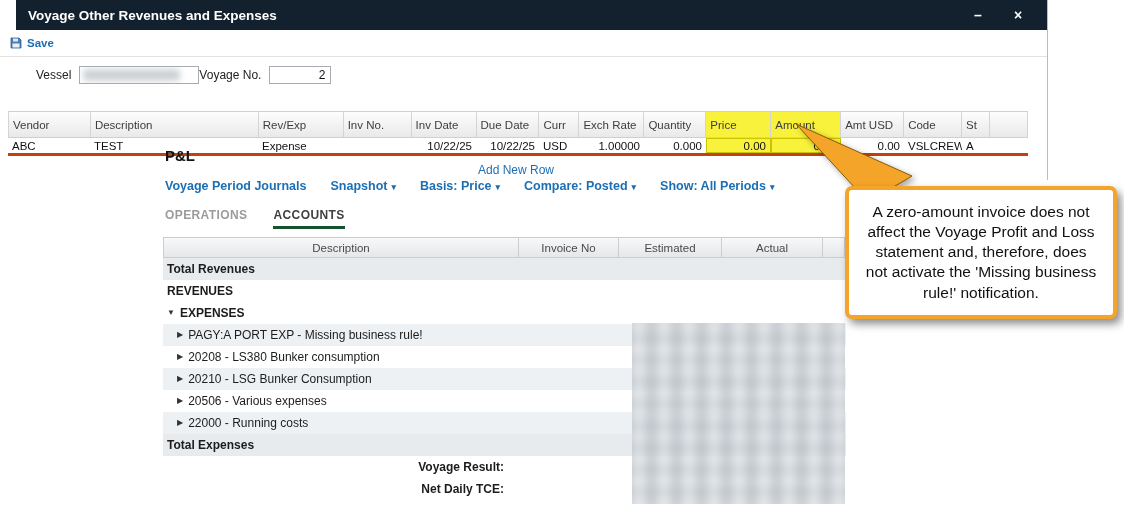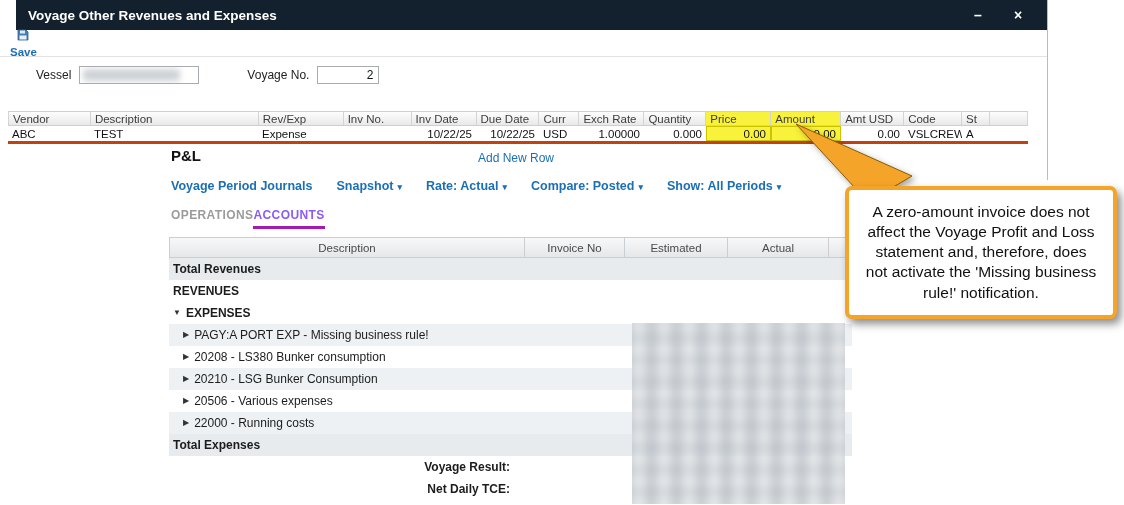--- a/index.html
+++ b/index.html
@@ -31,53 +31,53 @@
   .save { display:inline-flex; align-items:center; gap:5px; color:#1b6fb5; font-size:11.5px; font-weight:bold; cursor:default; }
 
   .formrow { height:32px; display:flex; align-items:center; padding-left:36px; font-size:12px; color:#222; margin-top:2px; }
   .lbl { color:#222; }
   .input {
     border:1px solid #a8abb1; height:18px; background:#fff;
     display:inline-flex; align-items:center; position:relative;
   }
   .input.vessel { width:120px; margin-left:8px; overflow:hidden; }
   .blurfill { position:absolute; left:3px; top:2px; right:18px; bottom:2px; background:#cdd2d6; border-radius:3px; filter:blur(3px); }
-  .lbl.voy { margin-left:48px; }
+  .lbl.voy { }
   .input.voyno { width:62px; margin-left:8px; justify-content:flex-end; padding-right:5px; font-size:12px; color:#111; }
 
   
   .invtable { margin:6px 0 0 8px; width:1020px; }
   .inv-head {
-    display:flex; height:15px;
+    display:flex; height:27px;
     background:linear-gradient(#fdfdfd,#e9e9e9);
     border-top:1px solid #cfcfcf; border-bottom:1px solid #cfcfcf; border-left:1px solid #d4d4d4;margin-top:20px;
   }
   .inv-head .cell {
     display:flex; align-items:center; padding:0 4px;
     font-size:11.5px; color:#3d3d3d; border-right:1px solid #d4d4d4;
     overflow:hidden; white-space:nowrap;
   }
   .inv-row { display:flex; height:18px; border-bottom:3px solid #c2410c; }
   .inv-row .cell {
     display:flex; align-items:center; padding:0 4px;
     font-size:11.5px; color:#111; overflow:hidden; white-space:nowrap;
   }
   .cell.ar { justify-content:flex-end; }
   .cell.hlc { border:1px solid #cdc400; }
   .addrow { width:1032px; text-align:center; margin-top:7px; color:#1b75bb; font-size:12px; cursor:default; }
 
   
-  .pnl { position:absolute; left:169px; top:147px; width:683px; }
+  .pnl { position:absolute; left:163px; top:147px; width:683px; }
   .pnl-title { font-size:15px; font-weight:bold; color:#111; padding-left:2px; }
   .pnl-menu { display:flex; gap:24px; margin-top:15px; padding-left:2px; font-size:12.5px; font-weight:bold; color:#1b6fb5; white-space:nowrap; }
   .menu-item { display:inline-flex; align-items:center; gap:4px; cursor:default; }
   .caret { font-size:9px; position:relative; top:1px; }
-  .pnl-tabs { display:flex; margin-top:15px; padding-left:2px; font-size:12px; font-weight:bold; letter-spacing:.4px; }
+  .pnl-tabs { display:flex; gap:26px; margin-top:15px; padding-left:2px; font-size:12px; font-weight:bold; letter-spacing:.4px; }
   .tab { color:#9b9b9b; padding-bottom:4px; cursor:default; }
-  .tab.active { color:#8b5cf6; border-bottom:3px solid #a21caf; }
+  .tab.active { color:#404040; border-bottom:3px solid #14532d; }
 
   .pnl-table { margin-top:8px; }
   .pnl-head {
     display:flex; height:21px;
     background:linear-gradient(#f7f8f9,#e5e7e9);
     border:1px solid #c9ced2;
   }
   .pnl-head .cell {
     display:flex; align-items:center; justify-content:center;
     font-size:11.5px; color:#4a4a4a; border-right:1px solid #c9ced2;
@@ -119,21 +119,21 @@
   <div class="window">
     <div class="titlebar" style="background: rgb(19, 32, 45); margin-left: 16px;">
       <span class="title">Voyage Other Revenues and Expenses</span>
       <div class="winbtns">
         <span class="winbtn">–</span>
         <span class="winbtn">×</span>
       </div>
     </div>
 
     <div class="toolbar">
-      <span class="save" style="color: rgb(27, 111, 181); flex-direction: column;">
+      <span class="save" style="color: rgb(27, 111, 181);">
         <svg width="12" height="12" viewBox="0 0 12 12">
           <path d="M1 1h8l2 2v8H1z" fill="#4a7fb5" stroke="#2d5f92" stroke-width="0.8"></path>
           <rect x="3" y="1.5" width="5" height="3" fill="#dce8f4"></rect>
           <rect x="2.5" y="6.5" width="7" height="4" fill="#e9eff6"></rect>
         </svg>
         <span>Save</span>
       </span>
     </div>
 
     <div class="formrow">
@@ -191,21 +191,21 @@
     <div class="pnl-title">P&amp;L</div>
     <div class="pnl-menu" id="pnl-menu" style="color: rgb(27, 111, 181);">
         <div class="menu-item">
           <span>Voyage Period Journals</span>
         </div>
         <div class="menu-item">
           <span>Snapshot</span>
           <span class="caret">▾</span>
         </div>
         <div class="menu-item">
-          <span>Rate: Actual</span>
+          <span>Basis: Price</span>
           <span class="caret">▾</span>
         </div>
         <div class="menu-item">
           <span>Compare: Posted</span>
           <span class="caret">▾</span>
         </div>
         <div class="menu-item">
           <span>Show: All Periods</span>
           <span class="caret">▾</span>
         </div>

